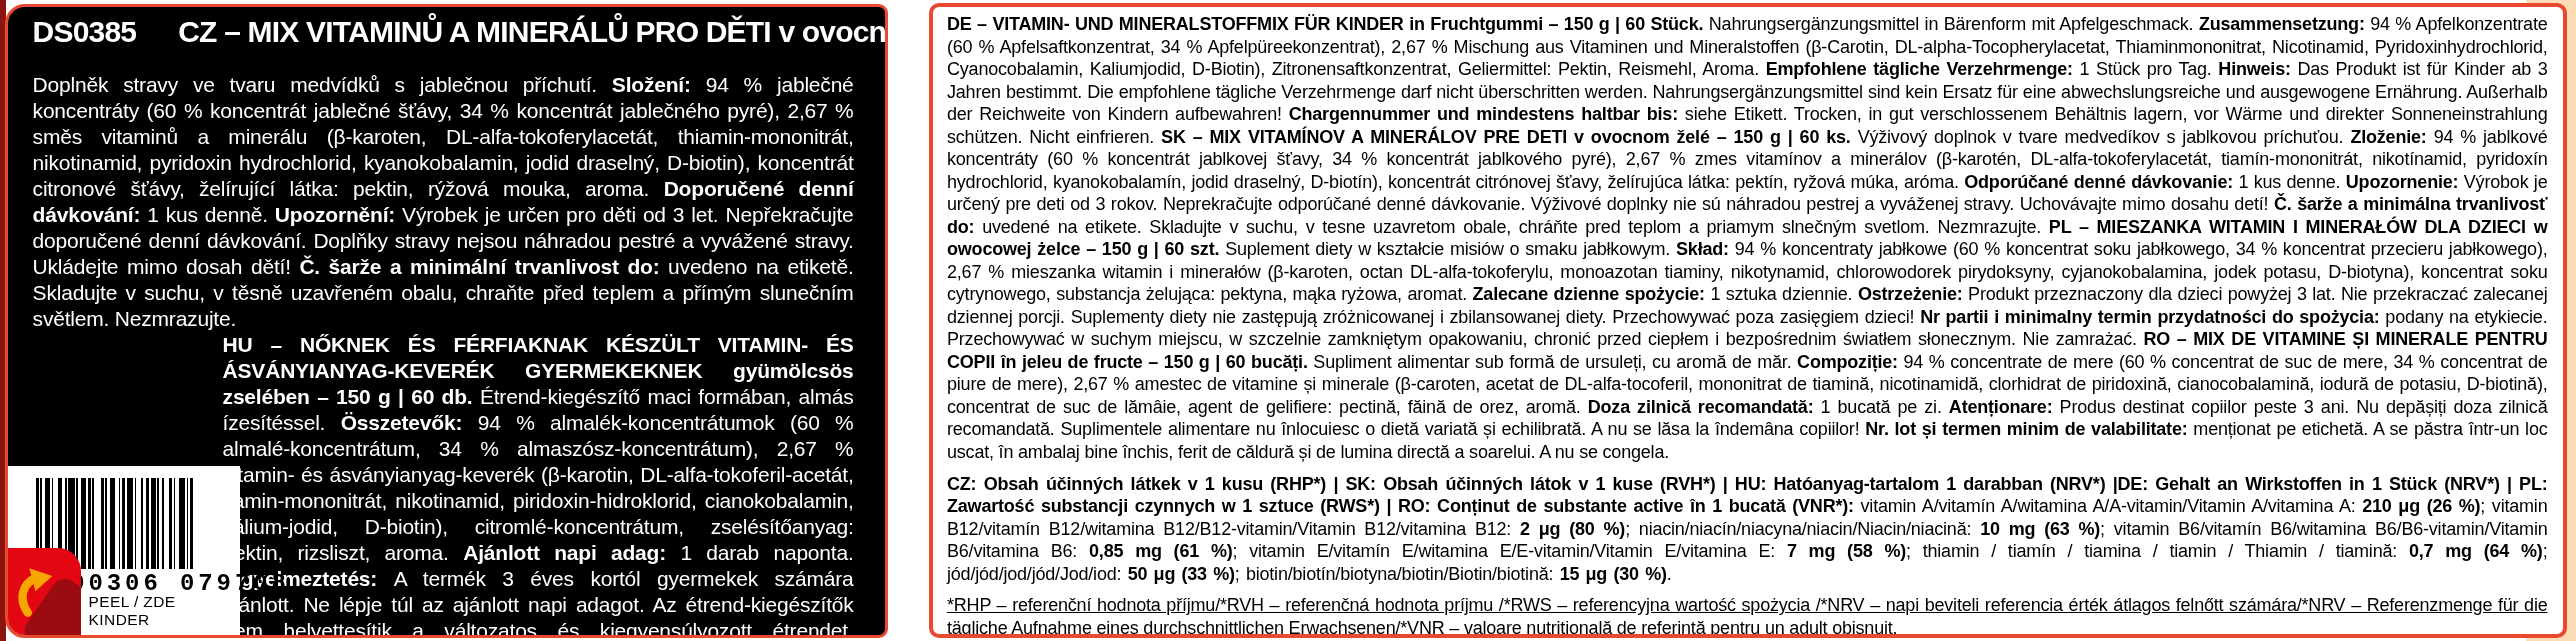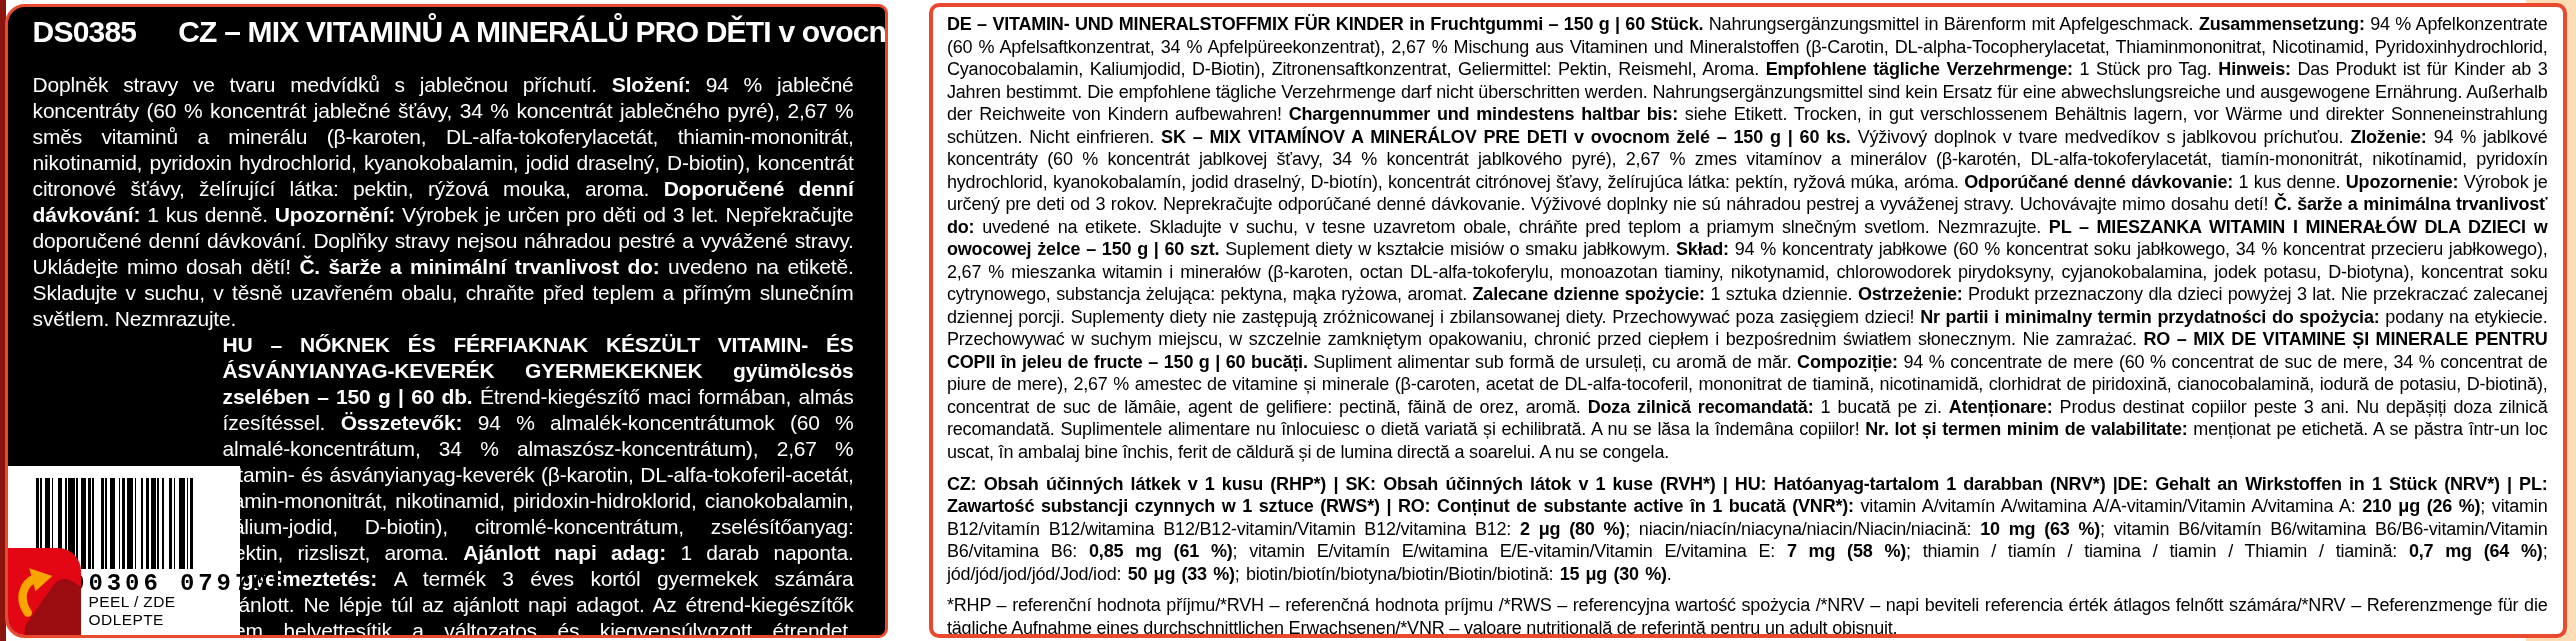--- a/index.html
+++ b/index.html
@@ -33,21 +33,21 @@
   .peel-arrow{position:absolute;left:9.3px;top:17px;}
   .peel-instruction{position:absolute;left:81px;bottom:6.2px;font-size:15.5px;letter-spacing:0.4px;color:#000;}
 
   
   .back-label{position:absolute;left:891px;top:3.1px;width:1638px;height:635px;background:#fff;
     border:4.6px solid #e8492f;border-radius:10px;box-sizing:border-box;
     padding:6.2px 15.5px 4.6px 14px;color:#000;overflow:hidden;margin-left:38px;}
   .back-body{font-size:18px;line-height:22.5px;text-align:justify;letter-spacing:-0.2px;}
   .back-body b{font-weight:bold;}
   .nrv-par{margin-top:9.3px;word-spacing:1.5px;}
-  .footnote{margin-top:9.3px;}
+  .footnote{margin-top:9.3px;text-decoration:underline;}
 </style>
 </head>
 <body>
 
 <div class="scene">
   <div class="left-edge"></div>
   <div class="peach-strip"></div>
 
   <div class="front-label">
     <div class="front-header">
@@ -117,21 +117,21 @@
           <span style="width: 3.3px; flex: 0 0 3.3px;"></span>
         </div>
       <div class="barcode-number">8 590306 079708</div>
       <div class="peel-corner">
         <div class="peel-fold"></div>
         <svg class="peel-arrow" width="43" height="54" viewBox="0 0 56 70">
           <path d="M14 62 C2 44 6 24 26 16" fill="none" stroke="#f7a600" stroke-width="11" stroke-linecap="round"></path>
           <path d="M16 4 L46 14 L24 34 Z" fill="#f7a600"></path>
         </svg>
       </div>
-      <div class="peel-instruction">PEEL / ZDE ODLEPTE</div>
+      <div class="peel-instruction">PEEL / ZDE KINDER</div>
     </div>
   </div>
 
   <div class="back-label">
     <div class="back-body"><b>DE – VITAMIN- UND MINERALSTOFFMIX FÜR KINDER in Fruchtgummi – 150 g | 60 Stück. </b><span>Nahrungsergänzungsmittel in Bärenform mit Apfelgeschmack. </span><b>Zusammensetzung: </b><span>94 % Apfelkonzentrate (60 % Apfelsaftkonzentrat, 34 % Apfelpüreekonzentrat), 2,67 % Mischung aus Vitaminen und Mineralstoffen (β-Carotin, DL-alpha-Tocopherylacetat, Thiaminmononitrat, Nicotinamid, Pyridoxinhydrochlorid, Cyanocobalamin, Kaliumjodid, D-Biotin), Zitronensaftkonzentrat, Geliermittel: Pektin, Reismehl, Aroma. </span><b>Empfohlene tägliche Verzehrmenge: </b><span>1 Stück pro Tag. </span><b>Hinweis: </b><span>Das Produkt ist für Kinder ab 3 Jahren bestimmt. Die empfohlene tägliche Verzehrmenge darf nicht überschritten werden. Nahrungsergänzungsmittel sind kein Ersatz für eine abwechslungsreiche und ausgewogene Ernährung. Außerhalb der Reichweite von Kindern aufbewahren! </span><b>Chargennummer und mindestens haltbar bis: </b><span>siehe Etikett. Trocken, in gut verschlossenem Behältnis lagern, vor Wärme und direkter Sonneneinstrahlung schützen. Nicht einfrieren. </span><b>SK – MIX VITAMÍNOV A MINERÁLOV PRE DETI v ovocnom želé – 150 g | 60 ks. </b><span>Výživový doplnok v tvare medvedíkov s jablkovou príchuťou. </span><b>Zloženie: </b><span>94 % jablkové koncentráty (60 % koncentrát jablkovej šťavy, 34 % koncentrát jablkového pyré), 2,67 % zmes vitamínov a minerálov (β-karotén, DL-alfa-tokoferylacetát, tiamín-mononitrát, nikotínamid, pyridoxín hydrochlorid, kyanokobalamín, jodid draselný, D-biotín), koncentrát citrónovej šťavy, želírujúca látka: pektín, ryžová múka, aróma. </span><b>Odporúčané denné dávkovanie: </b><span>1 kus denne. </span><b>Upozornenie: </b><span>Výrobok je určený pre deti od 3 rokov. Neprekračujte odporúčané denné dávkovanie. Výživové doplnky nie sú náhradou pestrej a vyváženej stravy. Uchovávajte mimo dosahu detí! </span><b>Č. šarže a minimálna trvanlivosť do: </b><span>uvedené na etikete. Skladujte v suchu, v tesne uzavretom obale, chráňte pred teplom a priamym slnečným svetlom. Nezmrazujte. </span><b>PL – MIESZANKA WITAMIN I MINERAŁÓW DLA DZIECI w owocowej żelce – 150 g | 60 szt. </b><span>Suplement diety w kształcie misiów o smaku jabłkowym. </span><b>Skład: </b><span>94 % koncentraty jabłkowe (60 % koncentrat soku jabłkowego, 34 % koncentrat przecieru jabłkowego), 2,67 % mieszanka witamin i minerałów (β-karoten, octan DL-alfa-tokoferylu, monoazotan tiaminy, nikotynamid, chlorowodorek pirydoksyny, cyjanokobalamina, jodek potasu, D-biotyna), koncentrat soku cytrynowego, substancja żelująca: pektyna, mąka ryżowa, aromat. </span><b>Zalecane dzienne spożycie: </b><span>1 sztuka dziennie. </span><b>Ostrzeżenie: </b><span>Produkt przeznaczony dla dzieci powyżej 3 lat. Nie przekraczać zalecanej dziennej porcji. Suplementy diety nie zastępują zróżnicowanej i zbilansowanej diety. Przechowywać poza zasięgiem dzieci! </span><b>Nr partii i minimalny termin przydatności do spożycia: </b><span>podany na etykiecie. Przechowywać w suchym miejscu, w szczelnie zamkniętym opakowaniu, chronić przed ciepłem i bezpośrednim światłem słonecznym. Nie zamrażać. </span><b>RO – MIX DE VITAMINE ȘI MINERALE PENTRU COPII în jeleu de fructe – 150 g | 60 bucăți. </b><span>Supliment alimentar sub formă de ursuleți, cu aromă de măr. </span><b>Compoziție: </b><span>94 % concentrate de mere (60 % concentrat de suc de mere, 34 % concentrat de piure de mere), 2,67 % amestec de vitamine și minerale (β-caroten, acetat de DL-alfa-tocoferil, mononitrat de tiamină, nicotinamidă, clorhidrat de piridoxină, cianocobalamină, iodură de potasiu, D-biotină), concentrat de suc de lămâie, agent de gelifiere: pectină, făină de orez, aromă. </span><b>Doza zilnică recomandată: </b><span>1 bucată pe zi. </span><b>Atenționare: </b><span>Produs destinat copiilor peste 3 ani. Nu depășiți doza zilnică recomandată. Suplimentele alimentare nu înlocuiesc o dietă variată și echilibrată. A nu se lăsa la îndemâna copiilor! </span><b>Nr. lot și termen minim de valabilitate: </b><span>menționat pe etichetă. A se păstra într-un loc uscat, în ambalaj bine închis, ferit de căldură și de lumina directă a soarelui. A nu se congela.</span></div>
     <div class="back-body nrv-par"><b>CZ: Obsah účinných látkek v 1 kusu (RHP*) | SK: Obsah účinných látok v 1 kuse (RVH*) | HU: Hatóanyag-tartalom 1 darabban (NRV*) |DE: Gehalt an Wirkstoffen in 1 Stück (NRV*) | PL: Zawartość substancji czynnych w 1 sztuce (RWS*) | RO: Conținut de substante active în 1 bucată (VNR*): </b><span>vitamin A/vitamín A/witamina A/A-vitamin/Vitamin A/vitamina A: </span><b>210 μg (26 %)</b><span>; vitamin B12/vitamín B12/witamina B12/B12-vitamin/Vitamin B12/vitamina B12: </span><b>2 μg (80 %)</b><span>; niacin/niacín/niacyna/niacin/Niacin/niacină: </span><b>10 mg (63 %)</b><span>; vitamin B6/vitamín B6/witamina B6/B6-vitamin/Vitamin B6/vitamina B6: </span><b>0,85 mg (61 %)</b><span>; vitamin E/vitamín E/witamina E/E-vitamin/Vitamin E/vitamina E: </span><b>7 mg (58 %)</b><span>; thiamin / tiamín / tiamina / tiamin / Thiamin / tiamină: </span><b>0,7 mg (64 %)</b><span>; jód/jód/jod/jód/Jod/iod: </span><b>50 μg (33 %)</b><span>; biotin/biotín/biotyna/biotin/Biotin/biotină: </span><b>15 μg (30 %)</b><span>.</span></div>
     <div class="back-body footnote">*RHP – referenční hodnota příjmu/*RVH – referenčná hodnota príjmu /*RWS – referencyjna wartość spożycia /*NRV – napi beviteli referencia érték átlagos felnőtt számára/*NRV – Referenzmenge für die tägliche Aufnahme eines durchschnittlichen Erwachsenen/*VNR – valoare nutrițională de referință pentru un adult obișnuit.</div>
   </div>
 </div>
 

